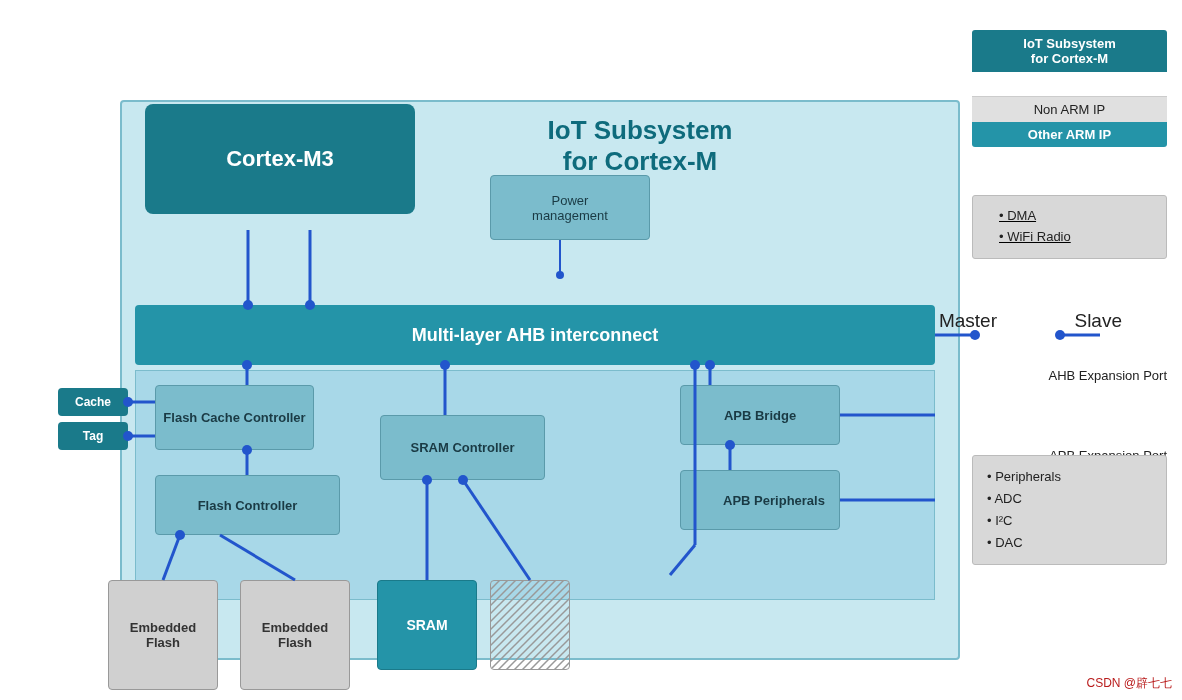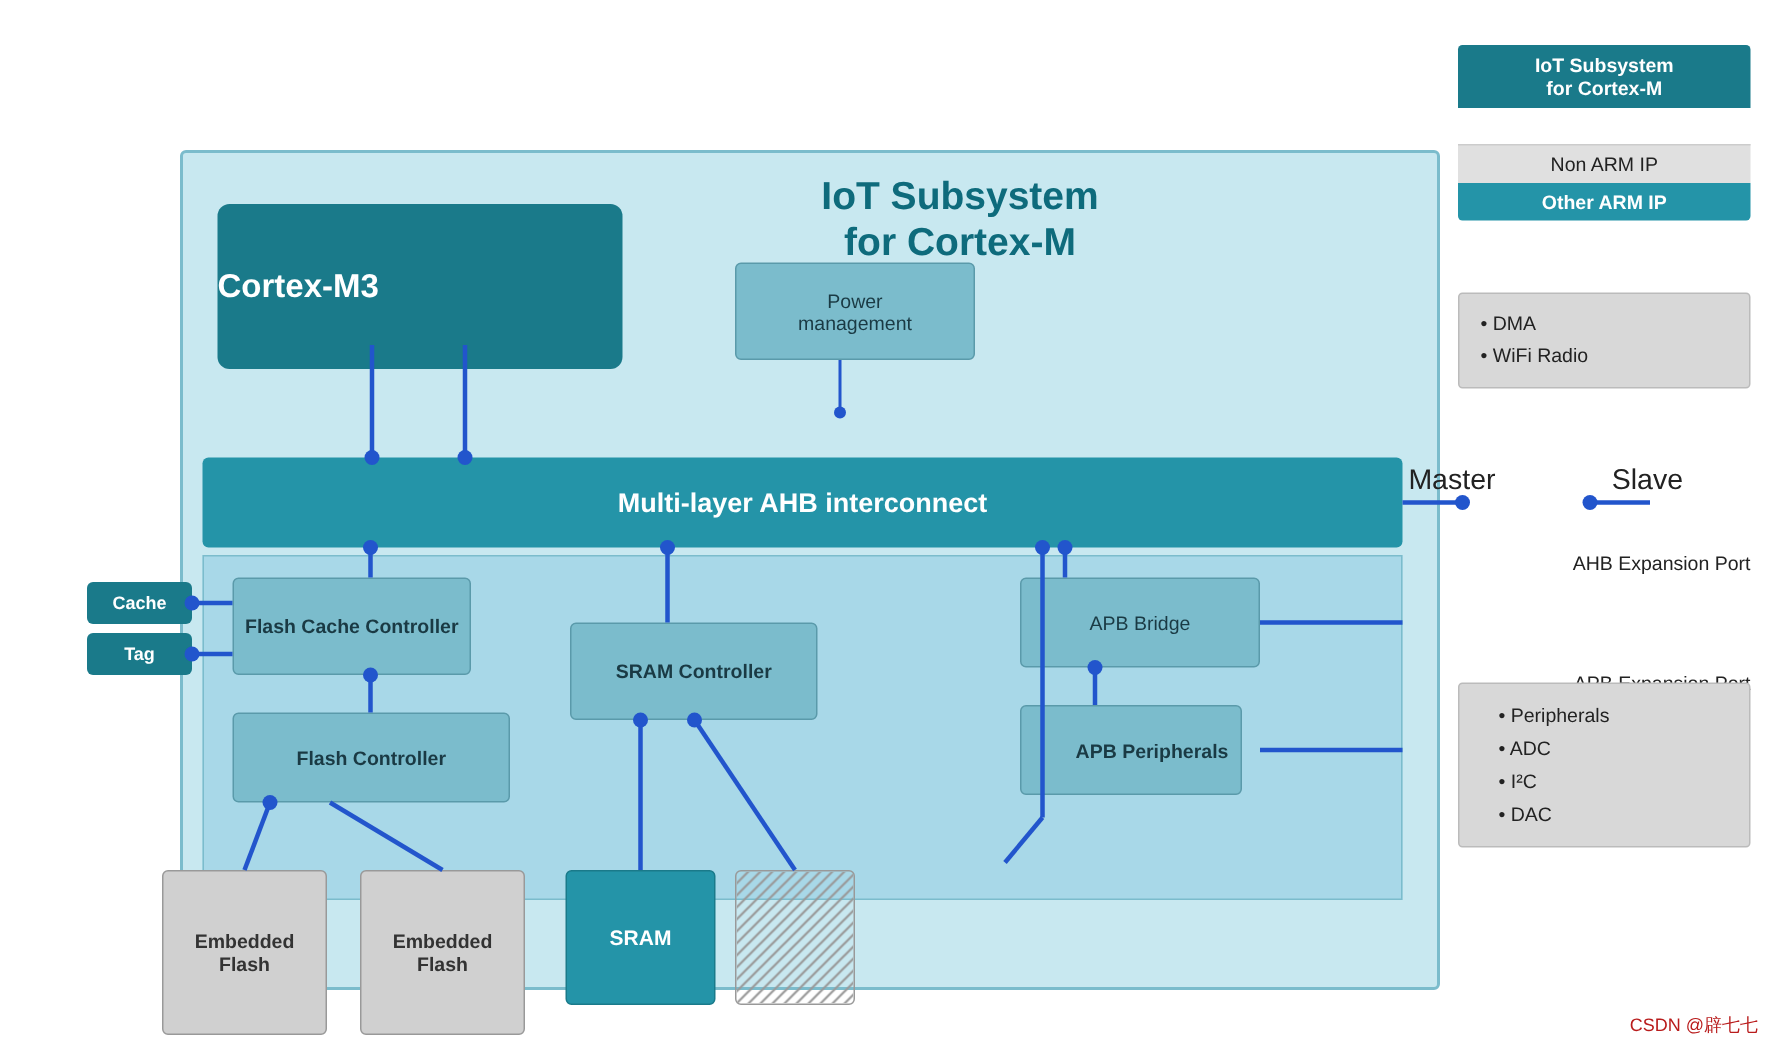--- a/index.html
+++ b/index.html
@@ -40,28 +40,28 @@
       color: #0e6b7c;
       text-align: center;
       width: 320px;
       line-height: 1.2;
     }
 
     
     .cortex-m3 {
       position: absolute;
       left: 145px;
-      top: 136px;
+      top: 104px;
       width: 270px;
       height: 110px;
       background: #1a7a8a;
       border-radius: 8px;
       display: flex;
       align-items: center;
-      justify-content: flex-start;
+      justify-content: center;
     }
     .cortex-m3-label {
       color: white;
       font-size: 22px;
       font-weight: bold;
       text-align: center;
     }
 
     
     .power-mgmt {
@@ -187,30 +187,30 @@
       background: #7bbccc;
       border: 1.5px solid #5a9aaa;
       border-radius: 4px;
       display: flex;
       align-items: center;
       justify-content: center;
     }
     .apb-bridge-label {
       color: #1a3a44;
       font-size: 13px;
-      font-weight: normal;
+      font-weight: bold;
       text-align: center;
     }
 
     
     .apb-peripherals {
       position: absolute;
       left: 680px;
       top: 470px;
-      width: 148px;
+      width: 160px;
       height: 60px;
       background: #7bbccc;
       border: 1.5px solid #5a9aaa;
       border-radius: 4px;
       display: flex;
       align-items: center;
       justify-content: center;
       padding-left: 28px;
     }
     .apb-peripherals-label {
@@ -377,37 +377,38 @@
 
     
     .right-top-box {
       position: absolute;
       right: 15px;
       top: 195px;
       width: 195px;
       background: #d8d8d8;
       border: 1.5px solid #bbb;
       border-radius: 3px;
-      padding: 10px 14px;
+      padding: 10px 26px;
+      text-decoration: underline;
     }
     .right-top-box p {
       font-size: 13px;
       color: #222;
       line-height: 1.6;
     }
 
     .right-bottom-box {
       position: absolute;
       right: 15px;
       top: 455px;
       width: 195px;
       background: #d8d8d8;
       border: 1.5px solid #bbb;
       border-radius: 3px;
-      padding: 10px 26px;
+      padding: 10px 14px;
     }
     .right-bottom-box p {
       font-size: 13px;
       color: #222;
       line-height: 1.7;
     }
 
     
     .port-label {
       position: absolute;

